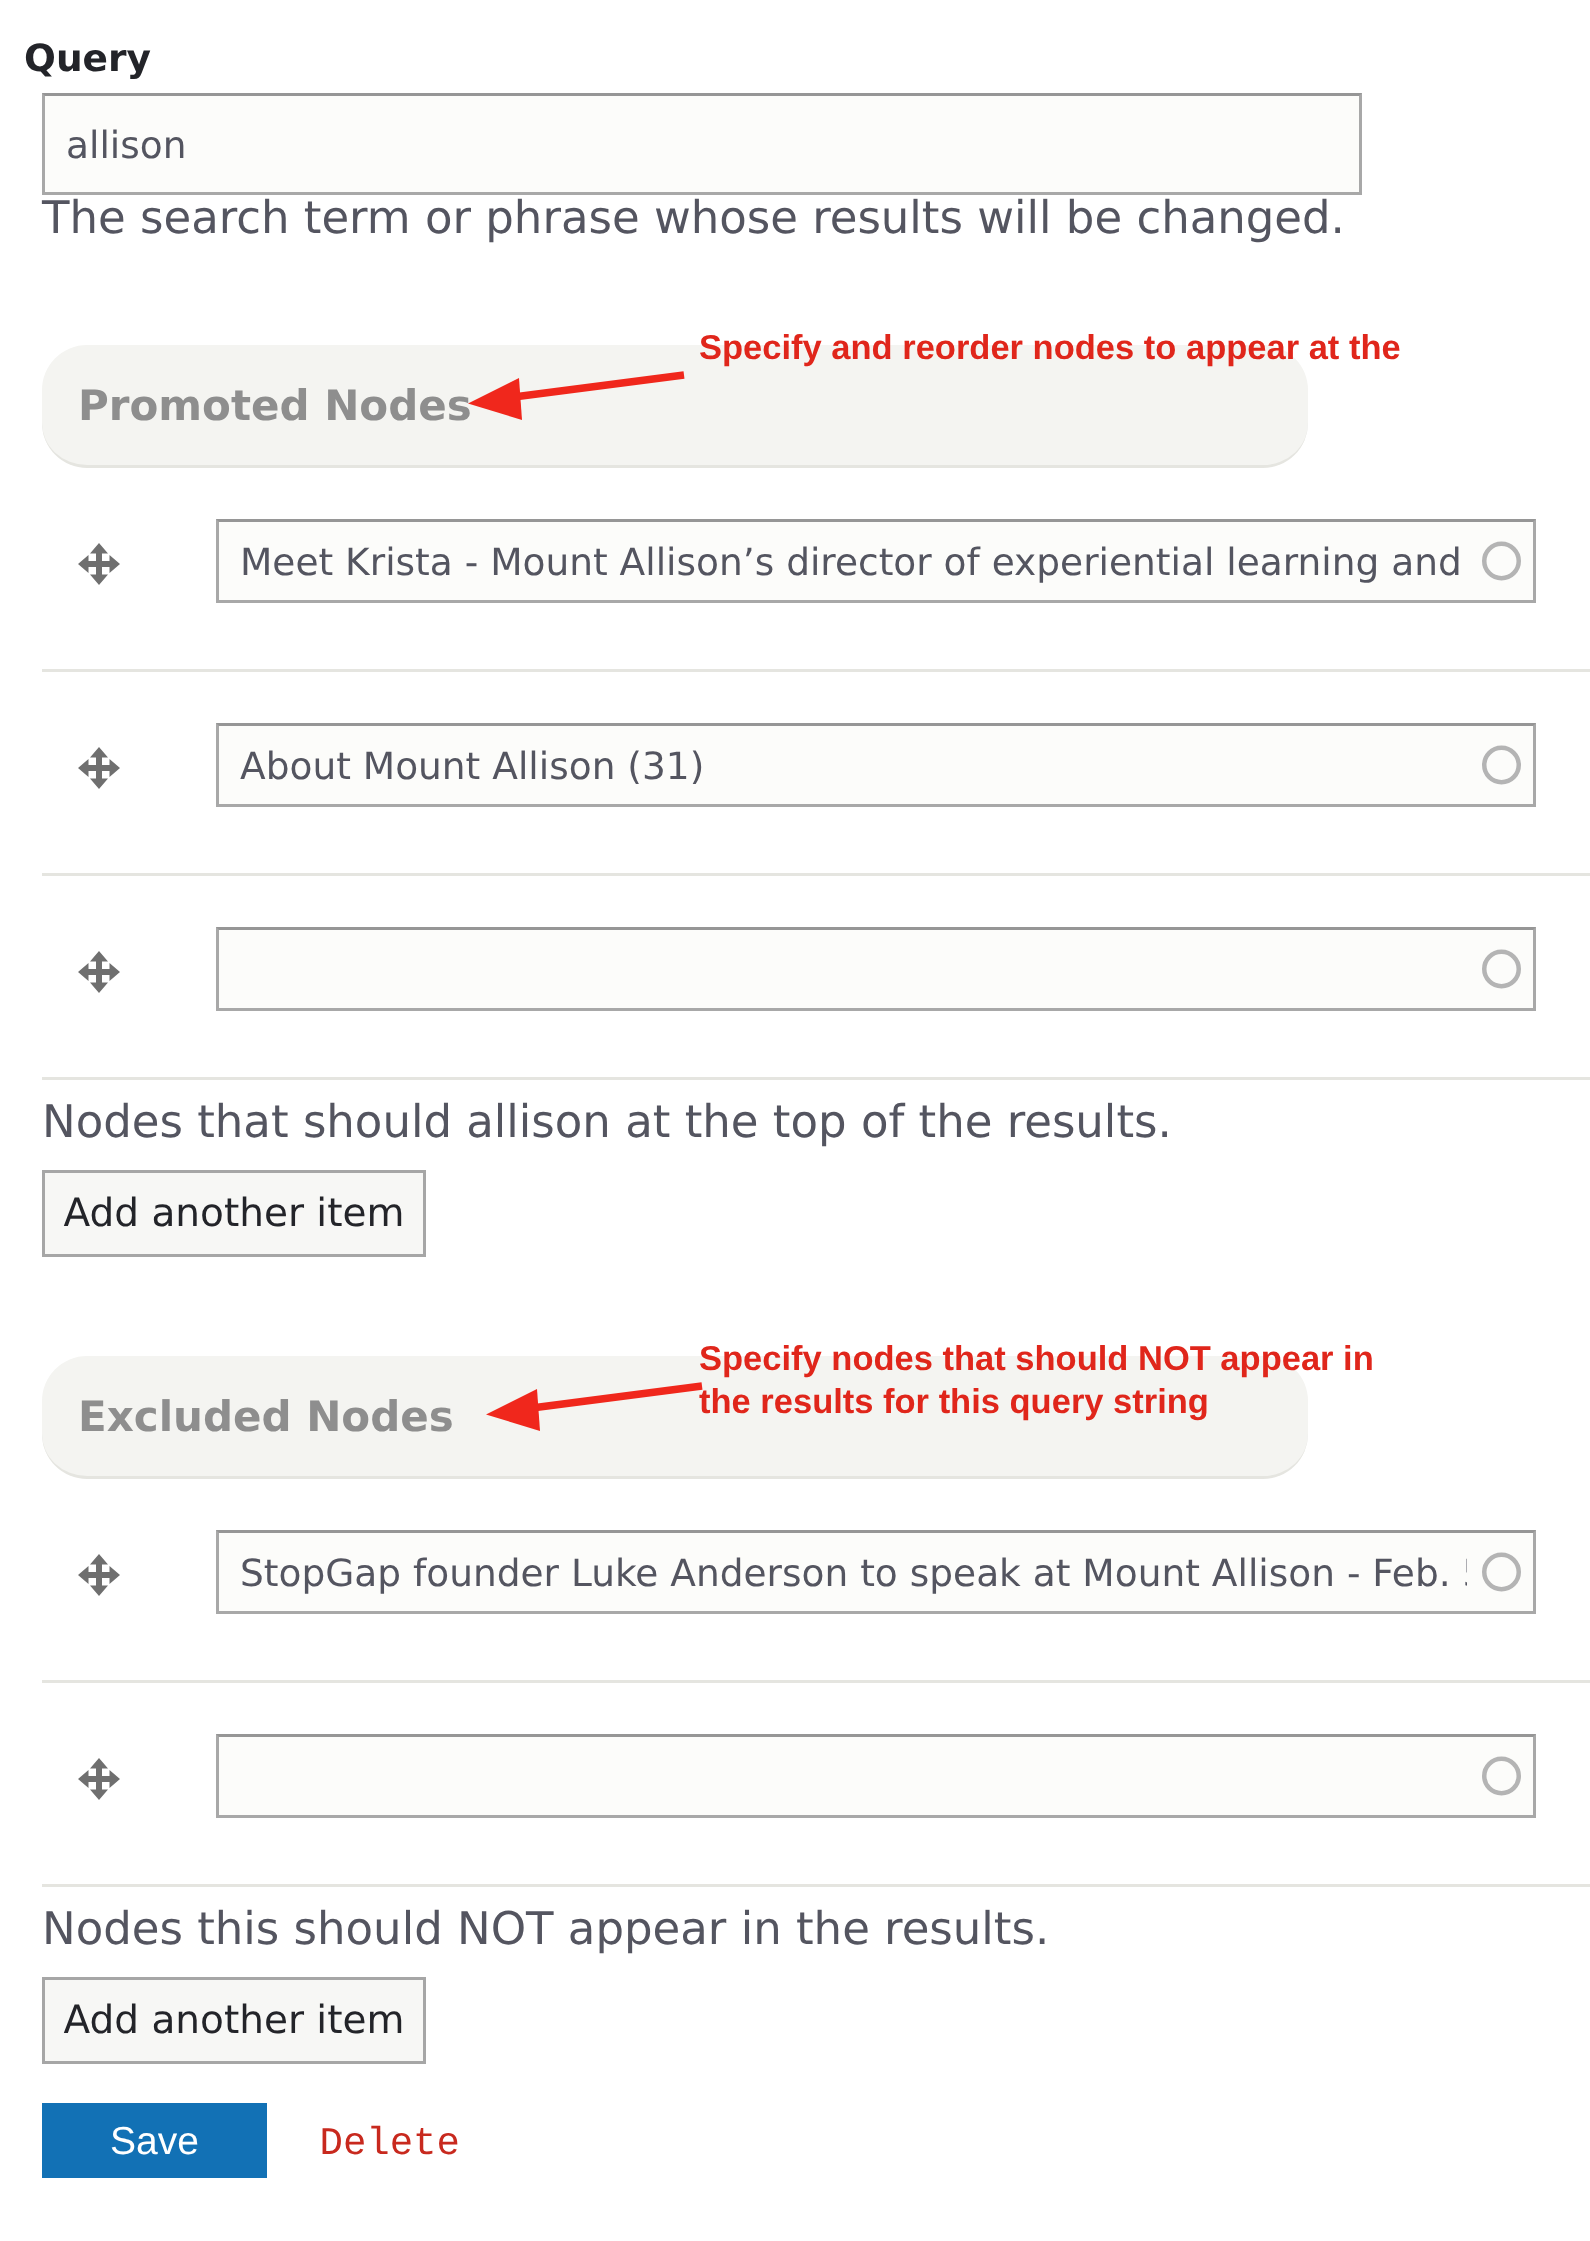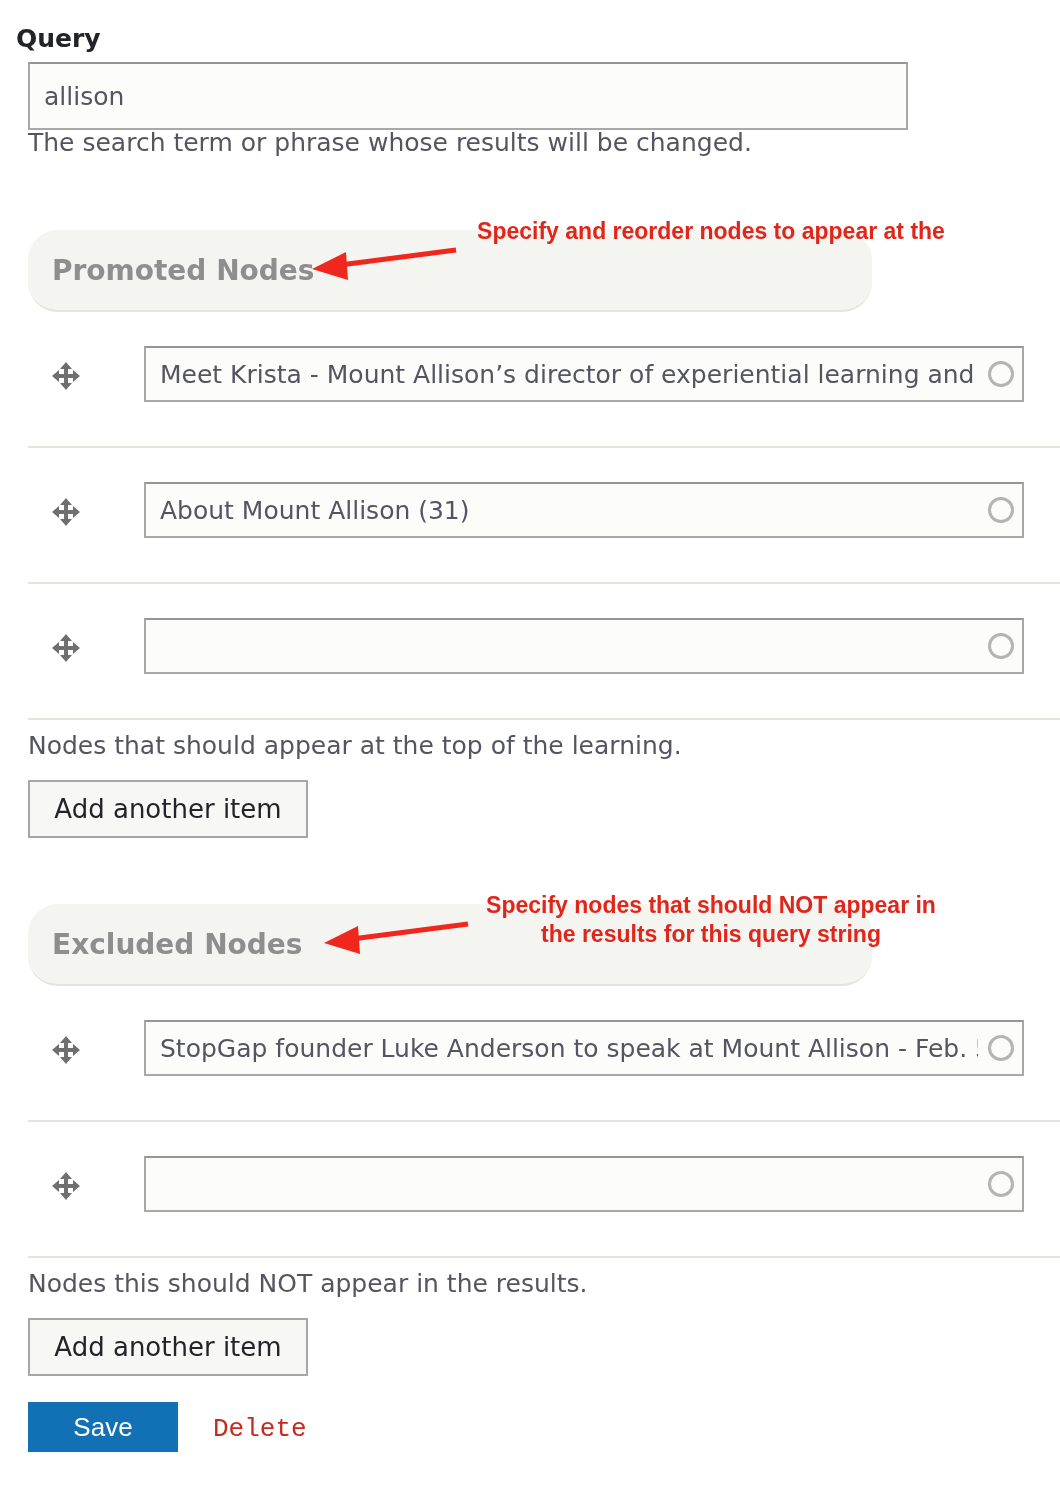--- a/index.html
+++ b/index.html
@@ -6,46 +6,46 @@
     html, body { width: 1060px; height: 1494px; background: #ffffff; overflow: hidden; }
     body { font-family: "DejaVu Sans", sans-serif; color: #222330; position: relative; }
 
     .label-query { position: absolute; left: 16px; top: 24px; font-size: 25px; font-weight: bold; color: #232429; }
     .input-box {
       position: absolute; background: #fcfcfa; border: 2px solid #a8a8a8; border-top-color: #969696;
       font-size: 25px; color: #545560; display: flex; align-items: center; padding-left: 14px;
       white-space: nowrap; overflow: hidden;
     }
     .query-input { left: 28px; top: 62px; width: 880px; height: 68px; }
-    .desc { position: absolute; left: 28px; font-size: 25px; color: #545560; white-space: nowrap; }
+    .desc { position: absolute; left: 28px; font-size: 30px; color: #545560; white-space: nowrap; }
 
     .section-header {
       position: absolute; left: 28px; width: 844px; height: 82px; background: #f4f4f1;
       border-bottom: 2px solid #e5e5e0;
       border-radius: 30px;
     }
     .section-title { position: absolute; left: 24px; font-size: 28px; font-weight: bold; color: #8e8e8e; }
 
     .annotation {
       position: absolute; color: #e0261b; font-family: "Liberation Sans", sans-serif;
-      font-weight: bold; font-size: 23px; text-align: center; line-height: 29px; white-space: nowrap;
+      font-weight: bold; font-size: 23px; line-height: 29px; white-space: nowrap;
     }
     .arrow { position: absolute; }
 
     .row { position: absolute; left: 28px; width: 1032px; height: 136px; border-bottom: 2px solid #e5e5e0; }
     .drag { position: absolute; left: 22px; width: 32px; height: 32px; }
     .row .input-box { left: 116px; width: 880px; height: 56px; top: 34px; padding-right: 44px; }
     .throbber {
       position: absolute; right: 8px; top: 13px; width: 26px; height: 26px; border-radius: 50%;
       border: 3px solid #b4b4b4; background: transparent;
     }
     .input-text { overflow: hidden; white-space: nowrap; }
 
     .btn-secondary {
-      position: absolute; left: 28px; width: 280px; height: 58px; background: #f7f7f5;
+      position: absolute; left: 28px; width: 256px; height: 58px; background: #f7f7f5;
       border: 2px solid #a6a6a6; font-size: 26px; color: #232429; display: flex; align-items: center; justify-content: center;
       font-family: "DejaVu Sans", sans-serif;
     }
     .btn-save {
       position: absolute; left: 28px; top: 1402px; width: 150px; height: 50px; background: #1271b5;
       color: #ffffff; font-size: 26px; display: flex; align-items: center; justify-content: center; border: none;
     }
     .link-delete { position: absolute; left: 213px; top: 1414px; font-size: 26px; color: #c8291e; font-family: Liberation Mono, monospace; }
   </style>
 </head>
@@ -89,21 +89,21 @@
 <div class="row" style="top:584px;">
   <svg class="drag" style="top:48px;" viewBox="0 0 32 32">
     <path d="M16 2 L22 9 H18 V14 H23 V10 L30 16 L23 22 V18 H18 V23 H22 L16 30 L10 23 H14 V18 H9 V22 L2 16 L9 10 V14 H14 V9 H10 Z" fill="#6f6f6f"></path>
   </svg>
   <div class="input-box">
     <span class="input-text"></span>
     <span class="throbber"></span>
   </div>
 </div>
 
-<div class="desc" style="top:731px;">Nodes that should appear at the top of the learning.</div>
+<div class="desc" style="top:731px;">Nodes that should allison at the top of the results.</div>
 <button class="btn-secondary" style="top:780px;">Add another item</button>
 
 <div class="section-header" style="top:904px;">
   <div class="section-title" style="top:24px;">Excluded Nodes</div>
 </div>
 <svg class="arrow" style="left:322px; top:914px;" width="150" height="40">
   <line x1="146" y1="10" x2="30" y2="25" stroke="#f0271c" stroke-width="5"></line>
   <polygon points="2,29 36,12 38,40" fill="#f0271c"></polygon>
 </svg>
 <div class="annotation" style="left:466px; top:891px; width:490px;">

